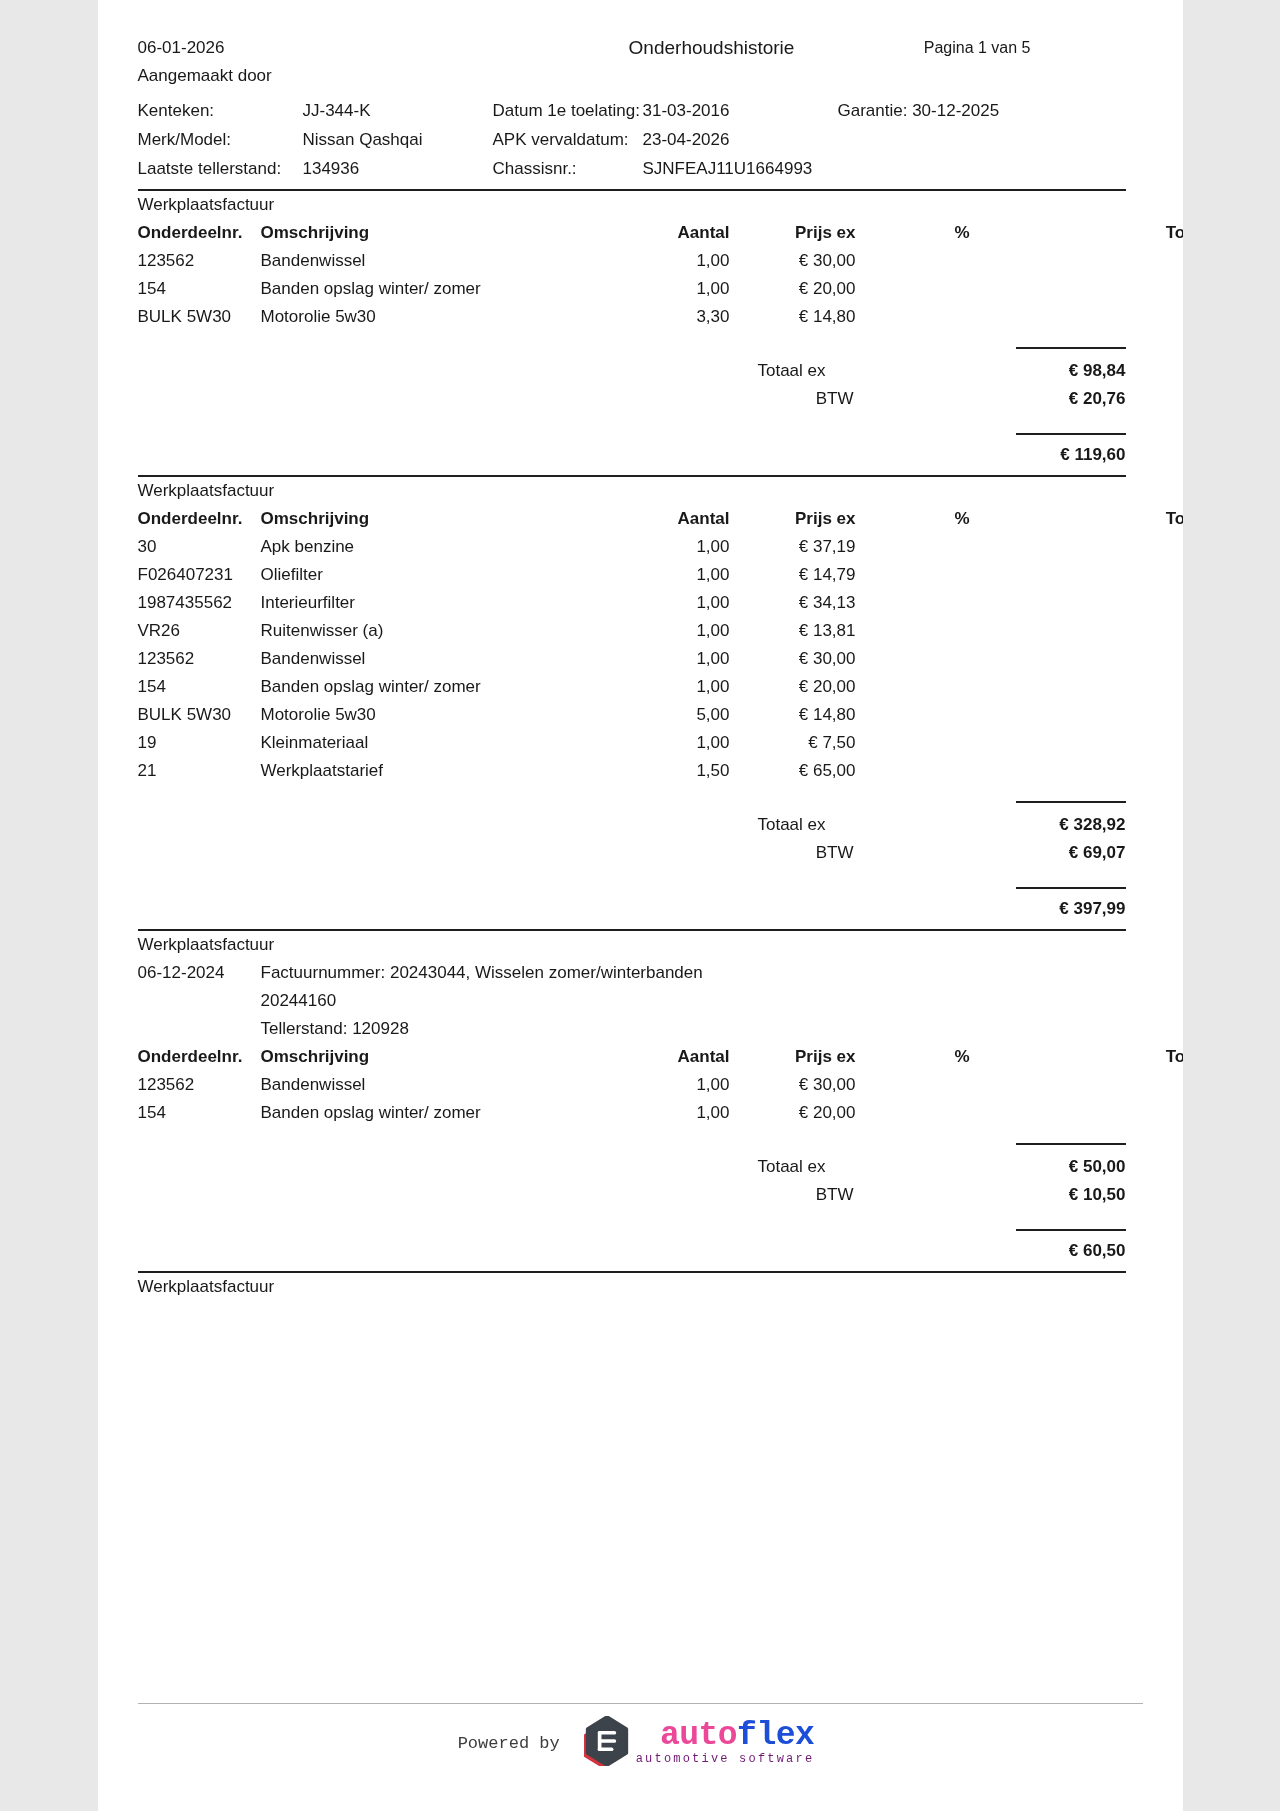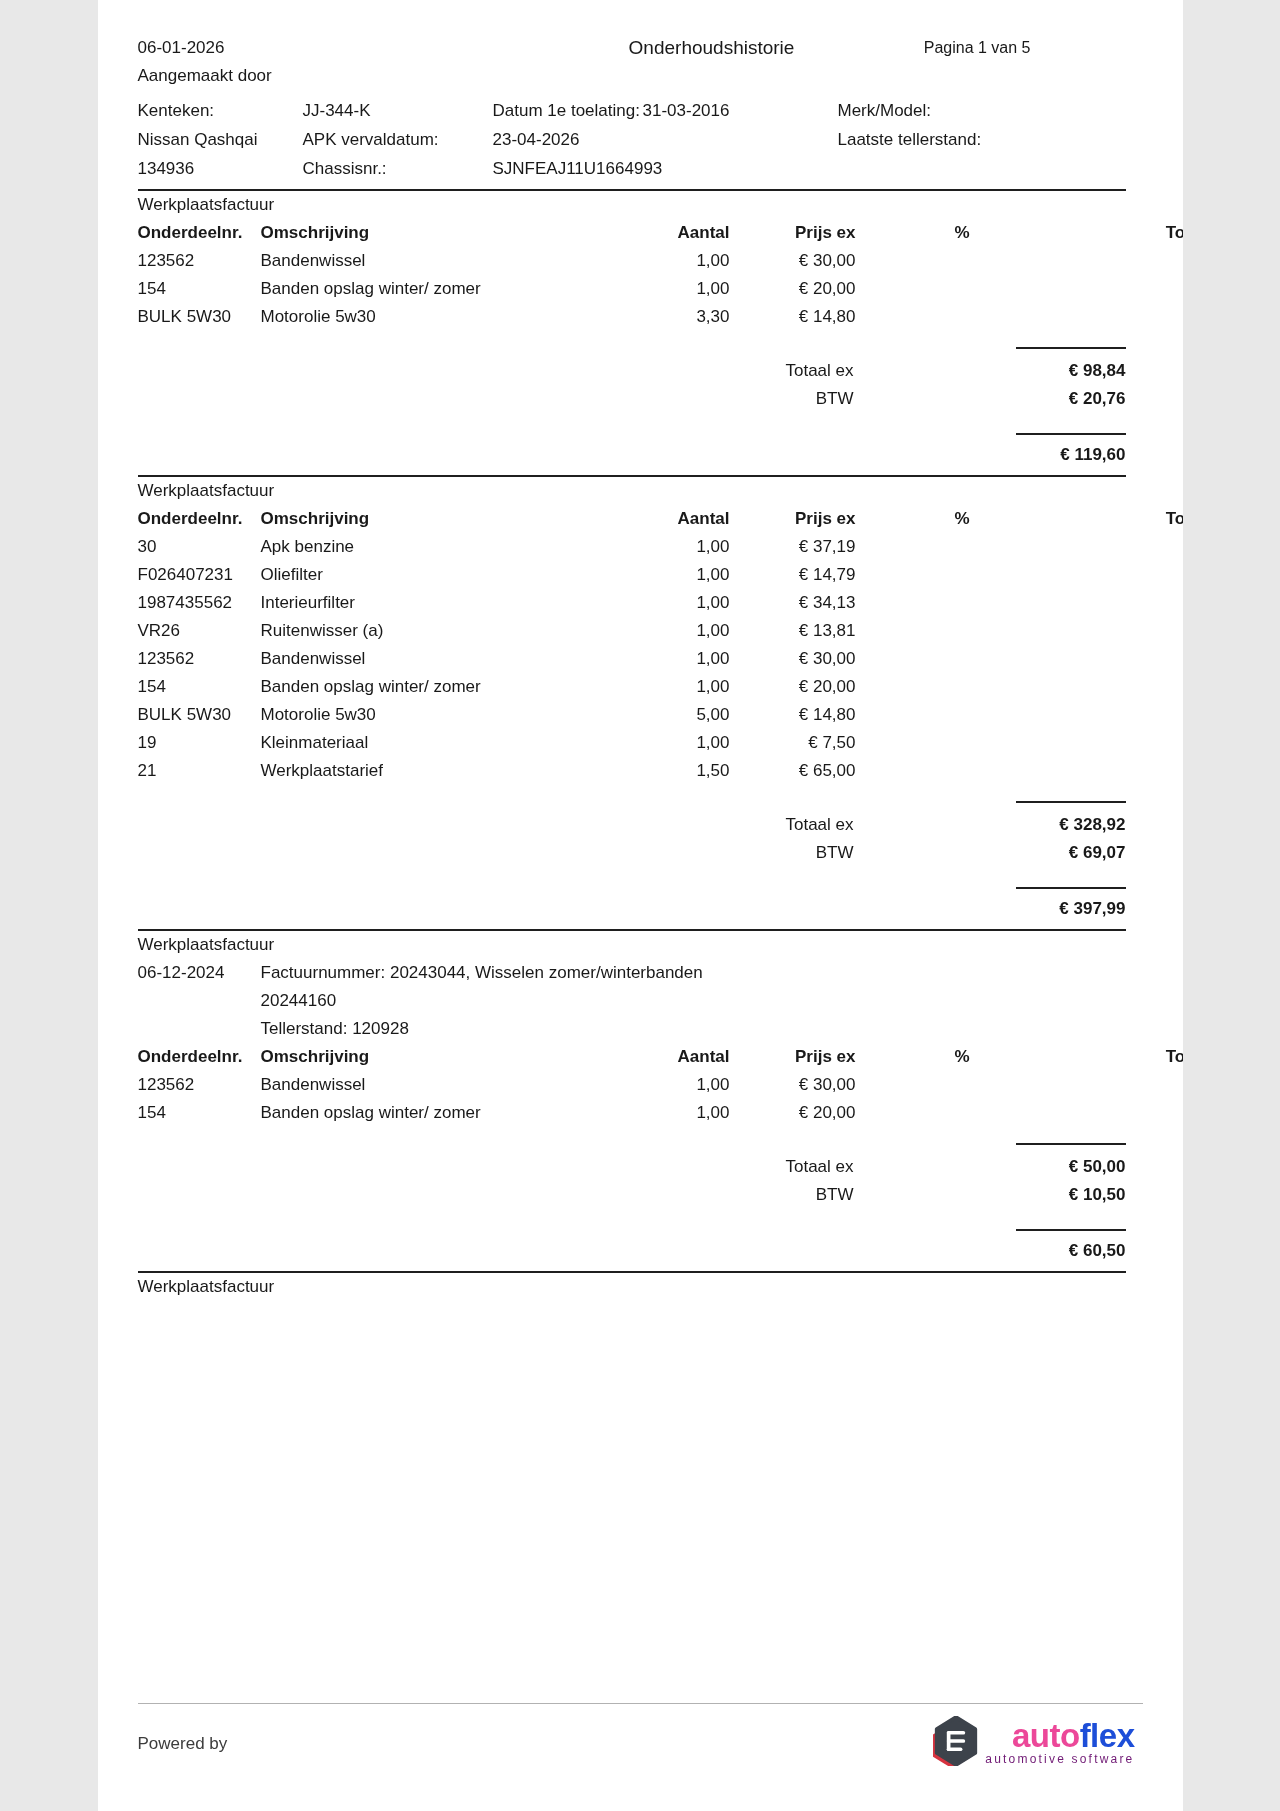--- a/index.html
+++ b/index.html
@@ -32,27 +32,27 @@
   
   .section-heading{line-height:28px;}
   .meta-grid{display:grid;grid-template-columns:123px auto;line-height:28px;}
   .trow{display:grid;grid-template-columns:123px 379px 90px 126px 114px 245px;line-height:28px;}
   .trow.thead{font-weight:bold;}
   .num{text-align:right;}
   .sum-rule{width:110px;margin-left:auto;border-top:2px solid #1f1f1f;height:0;}
   .sum-rule.first{margin-top:16px;}
   .sum-rule.second{margin-top:20px;}
   .totals-row{display:grid;grid-template-columns:auto 272px;line-height:28px;}
-  .totals-row.ex{margin-top:8px;}
+  .totals-row.ex{margin-top:8px;gap:28px;}
   .totals-row .t-label{text-align:right;}
   .totals-row .t-amount{text-align:right;font-weight:bold;}
   .grand-row{margin-top:6px;}
   
   .footer{position:absolute;left:40px;right:40px;top:1703px;}
-  .footer-content{display:flex;justify-content:space-between;align-items:center;gap:24px;padding:12px 8px 0 0;}
+  .footer-content{display:flex;justify-content:center;align-items:center;gap:24px;padding:12px 8px 0 0;font-family:Liberation Mono, monospace;}
   .powered-by{color:#3c3c3c;font-size:17px;}
   .logo{display:flex;align-items:center;gap:6px;}
   .logo-text{display:flex;flex-direction:column;align-items:flex-end;}
   .brand-line{font-size:33px;font-weight:bold;letter-spacing:-0.5px;line-height:30px;}
   .brand-auto{color:#ec4899;}
   .brand-flex{color:#1d4ed8;}
   .brand-subtitle{font-size:12px;color:#701a75;letter-spacing:2.2px;margin-top:1px;}
 </style>
 </head>
 <body>
@@ -64,20 +64,21 @@
     <span class="page-title">Onderhoudshistorie</span>
     <span class="page-number">Pagina 1 van 5</span>
   </div>
   <div class="created-by">Aangemaakt door</div>
 
   <div class="vehicle-grid">
       <span>Kenteken:</span>
       <span>JJ-344-K</span>
       <span>Datum 1e toelating:</span>
       <span>31-03-2016</span>
+      <span>Garantie: 30-12-2025</span>
       <span>Merk/Model:</span>
       <span>Nissan Qashqai</span>
       <span>APK vervaldatum:</span>
       <span>23-04-2026</span>
       <span></span>
       <span>Laatste tellerstand:</span>
       <span>134936</span>
       <span>Chassisnr.:</span>
       <span>SJNFEAJ11U1664993</span>
       <span></span>

